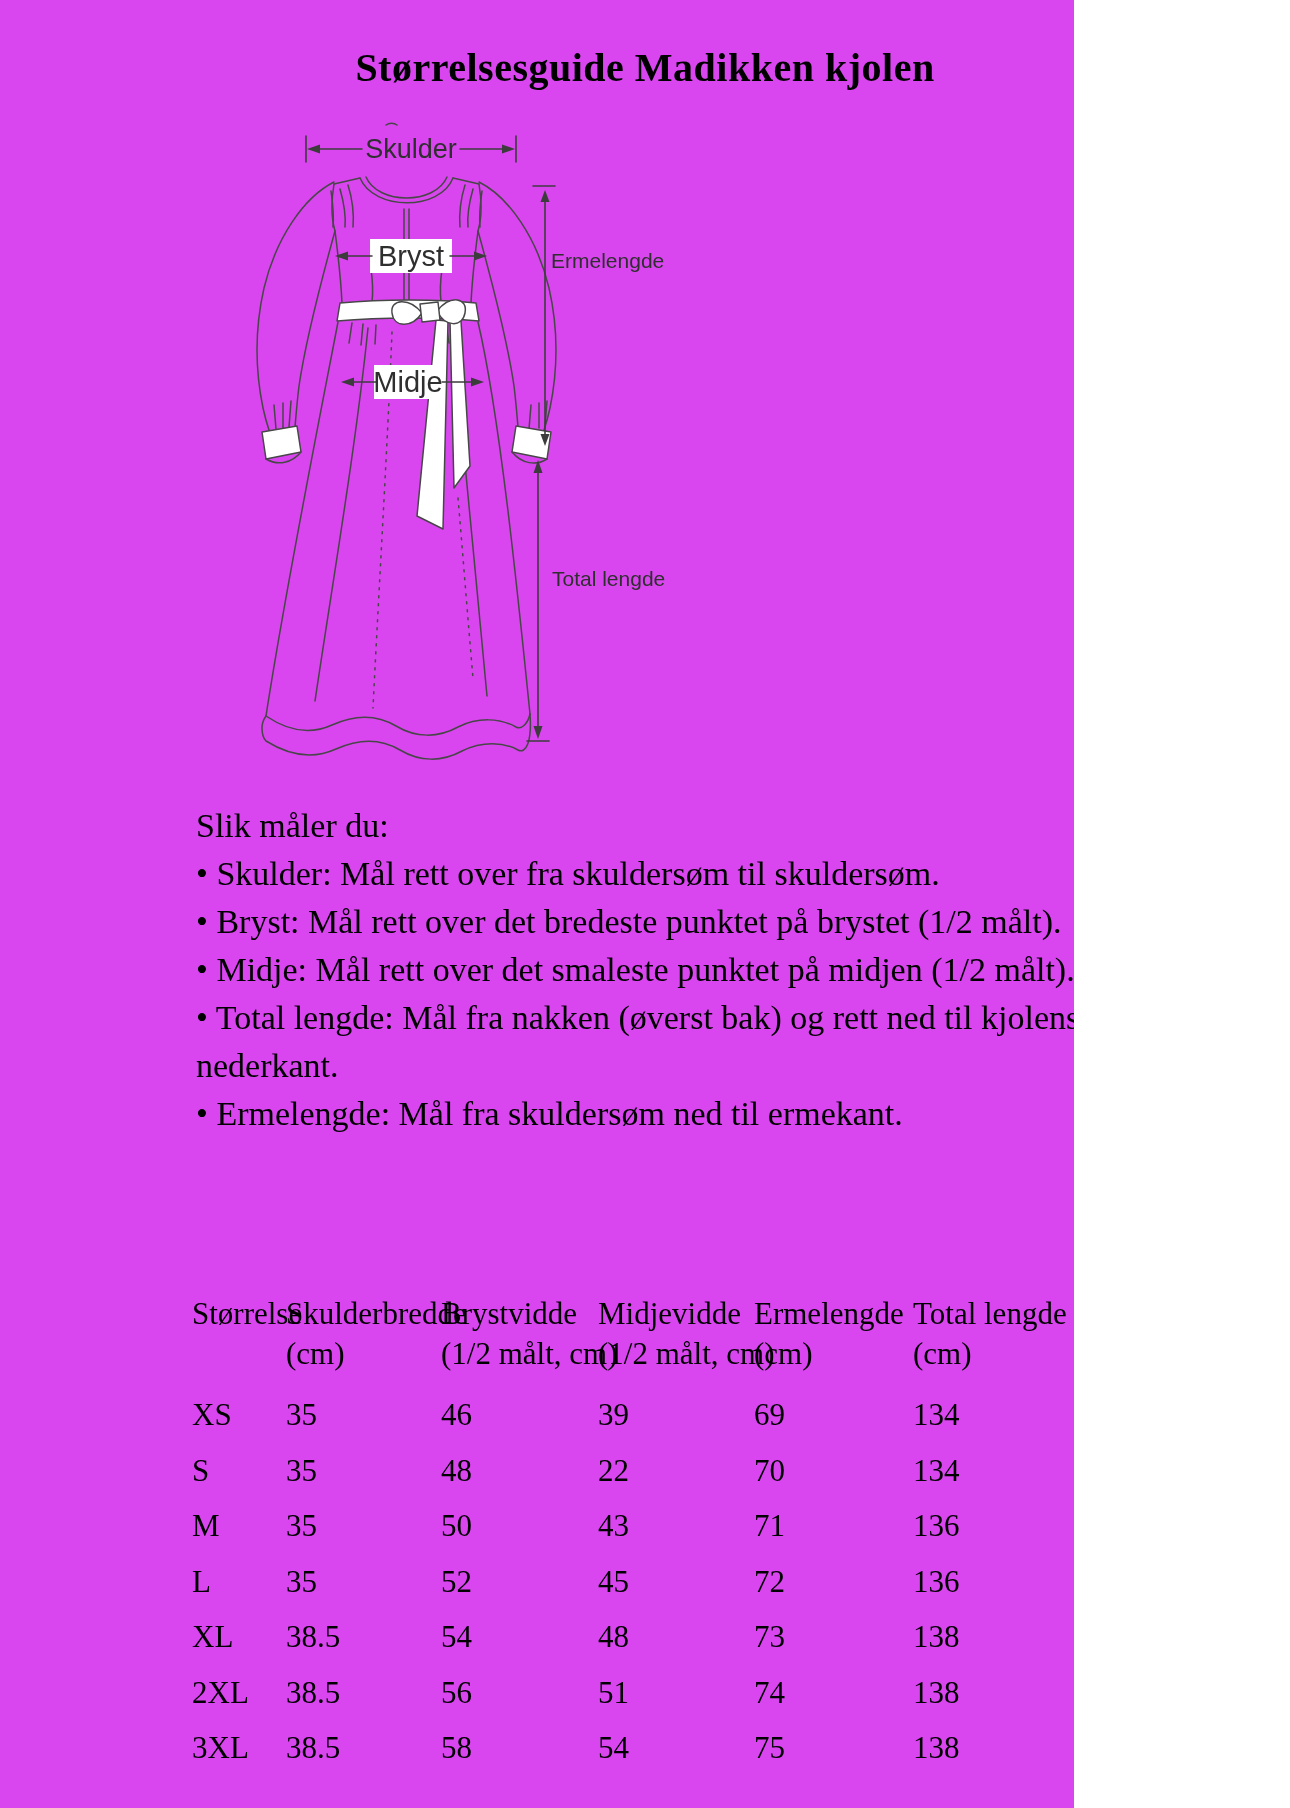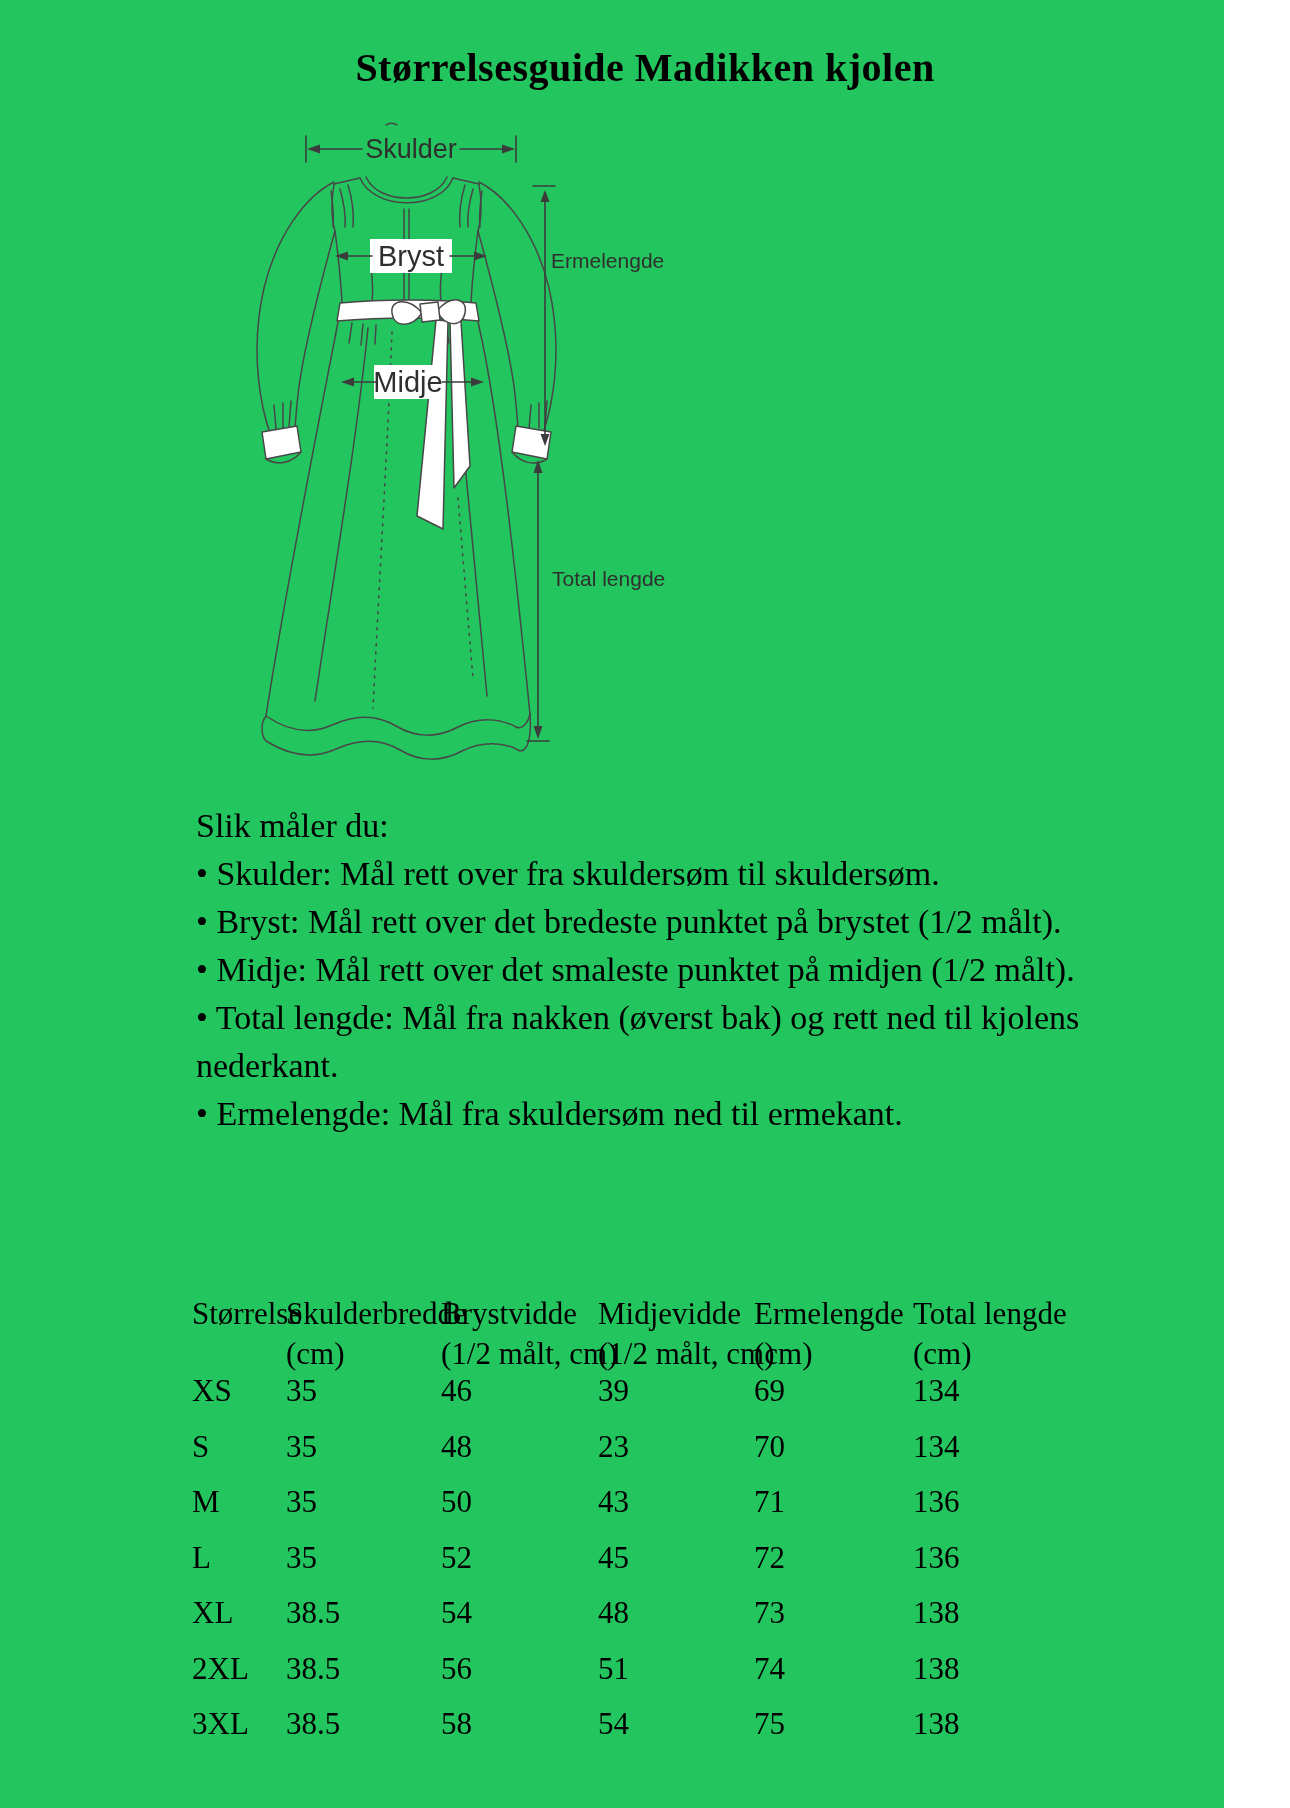--- a/index.html
+++ b/index.html
@@ -1,17 +1,17 @@
 <!DOCTYPE html>
 <html><head>
 <meta charset="utf-8">
 <style>
   html,body{margin:0;padding:0;background:#ffffff;}
   .page{
-    position:relative;width:1224px;height:1808px;background:#22c55e;
+    position:relative;width:1074px;height:1808px;background:#d946ef;
     font-family:"Liberation Serif",serif;color:#000;overflow:hidden;
   }
   .page-title{
     position:absolute;top:44px;left:0;width:1290px;text-align:center;
     font-size:40px;font-weight:bold;letter-spacing:0.5px;
   }
   .diagram{position:absolute;left:200px;top:116px;width:480px;height:660px;}
   .diagram svg{display:block;}
   .diagram text{font-family:"Liberation Sans",sans-serif;fill:#2f2f2f;}
   .instructions{
@@ -20,21 +20,21 @@
   }
   .size-table{
     position:absolute;left:192px;top:1294px;width:1000px;
     font-size:31px;color:#000;
   }
   .thead,.trow{
     display:grid;
     grid-template-columns:94px 155px 157px 156px 159px 140px;
   }
   .thead .tcell{line-height:40px;white-space:nowrap;}
-  .tbody{margin-top:0;}
+  .tbody{margin-top:24px;}
   .trow{height:55.5px;}
   .trow .tcell{line-height:34px;white-space:nowrap;}
 </style>
 </head>
 <body>
 
 <div class="page">
 
   <div class="page-title">Størrelsesguide Madikken kjolen</div>
 
@@ -167,21 +167,21 @@
           <div class="tcell">35</div>
           <div class="tcell">46</div>
           <div class="tcell">39</div>
           <div class="tcell">69</div>
           <div class="tcell">134</div>
         </div>
         <div class="trow">
           <div class="tcell">S</div>
           <div class="tcell">35</div>
           <div class="tcell">48</div>
-          <div class="tcell">23</div>
+          <div class="tcell">22</div>
           <div class="tcell">70</div>
           <div class="tcell">134</div>
         </div>
         <div class="trow">
           <div class="tcell">M</div>
           <div class="tcell">35</div>
           <div class="tcell">50</div>
           <div class="tcell">43</div>
           <div class="tcell">71</div>
           <div class="tcell">136</div>

